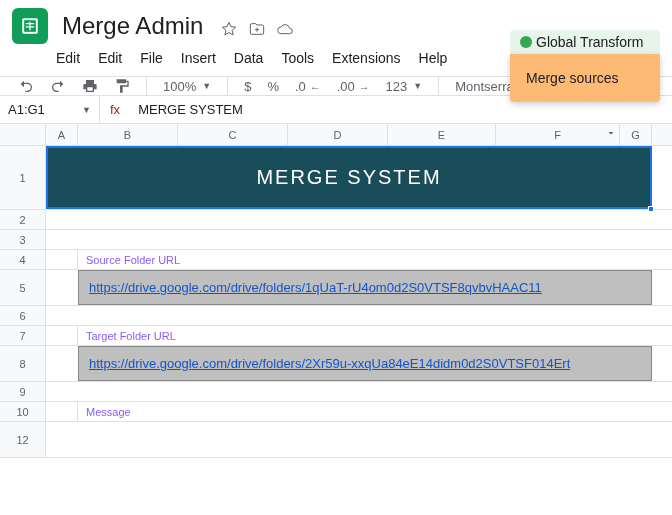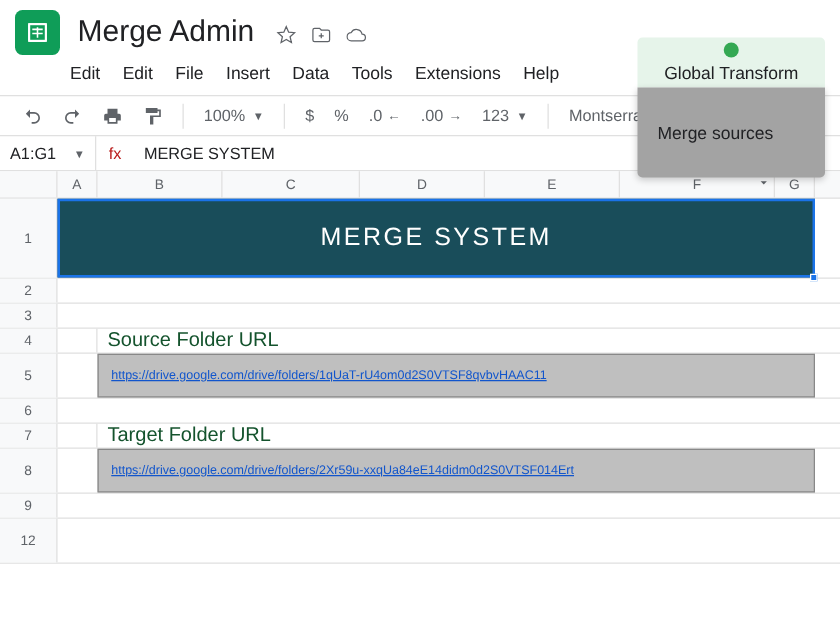--- a/index.html
+++ b/index.html
@@ -7,49 +7,49 @@
   .titlebar { display: flex; align-items: center; padding: 8px 12px 0 12px; gap: 8px; }
   .logo { width: 36px; height: 36px; background: #0f9d58; border-radius: 6px; display: flex; align-items: center; justify-content: center; }
   .logo svg { width: 20px; height: 20px; }
   .title-area { flex: 1; }
   .doc-title { font-size: 24px; color: #202124; padding: 2px 6px; display: inline-block; }
   .title-icons { display: inline-flex; gap: 12px; vertical-align: middle; margin-left: 8px; }
   .title-icons svg { width: 16px; height: 16px; fill: #5f6368; }
   .menubar { display: flex; gap: 2px; padding: 2px 0 6px 48px; font-size: 14px; color: #202124; }
   .menubar span { padding: 4px 8px; cursor: pointer; border-radius: 3px; }
   .custom-menu { position: absolute; right: 12px; top: 30px; z-index: 10; }
-  .menu-strip { display: flex; align-items: center; gap: 4px; background: #e6f4ea; border-radius: 4px 4px 0 0; padding: 4px 10px; font-size: 14px; cursor: pointer; flex-direction: column; }
+  .menu-strip { display: flex; align-items: center; gap: 4px; background: #e6f4ea; border-radius: 4px 4px 0 0; padding: 4px 10px; font-size: 14px; cursor: pointer; }
   .green-dot { width: 12px; height: 12px; border-radius: 50%; background: #34a853; }
-  .dropdown { background: #a3a3a3; box-shadow: 0 2px 6px rgba(0,0,0,0.2); border-radius: 0 0 4px 4px; padding: 20px 0; min-width: 150px; }
+  .dropdown { background: #fdba74; box-shadow: 0 2px 6px rgba(0,0,0,0.2); border-radius: 0 0 4px 4px; padding: 8px 0; min-width: 150px; }
   .dropdown-item { padding: 8px 16px; font-size: 14px; cursor: pointer; }
-  .toolbar { border-top: 1px solid #e0e0e0; border-bottom: 1px solid #e0e0e0; height: 33px; display: flex; align-items: center; padding: 0 12px; gap: 4px; color: #5f6368; font-size: 13px; }
+  .toolbar { border-top: 1px solid #e0e0e0; border-bottom: 1px solid #e0e0e0; height: 20px; display: flex; align-items: center; padding: 0 12px; gap: 4px; color: #5f6368; font-size: 13px; }
   .toolbar .sep { width: 1px; height: 20px; background: #e0e0e0; margin: 0 6px; }
   .toolbar .btn { padding: 4px 6px; display: flex; align-items: center; gap: 4px; cursor: pointer; border-radius: 2px; }
   .toolbar svg { width: 16px; height: 16px; fill: #5f6368; }
   .arrow-down { font-size: 9px; color: #5f6368; margin-left: 2px; }
   .fx-bar { display: flex; align-items: center; height: 28px; border-bottom: 1px solid #e0e0e0; font-size: 13px; }
-  .cell-ref { width: 77px; padding: 0 8px; border-right: 1px solid #e0e0e0; height: 100%; display: flex; align-items: center; }
+  .cell-ref { width: 100px; padding: 0 8px; border-right: 1px solid #e0e0e0; height: 100%; display: flex; align-items: center; }
   .fx-label { padding: 0 10px; color: #b91c1c; }
   .fx-content { padding: 0 8px; }
   .grid { position: relative; }
   .col-headers { display: flex; height: 22px; background: #f8f9fa; border-bottom: 1px solid #e0e0e0; }
   .corner { width: 46px; border-right: 1px solid #e0e0e0; }
   .col-h { border-right: 1px solid #e0e0e0; display: flex; align-items: center; justify-content: center; color: #5f6368; font-size: 11px; position: relative; }
   .col-A { width: 32px; } .col-B { width: 100px; } .col-C { width: 110px; } .col-D { width: 100px; } .col-E { width: 108px; } .col-F { width: 124px; } .col-G { width: 32px; }
   .filter-ic { position: absolute; right: 2px; top: 3px; }
   .row { display: flex; border-bottom: 1px solid #e0e0e0; }
   .row-h { width: 46px; border-right: 1px solid #e0e0e0; display: flex; align-items: center; justify-content: center; color: #5f6368; font-size: 11px; background: #f8f9fa; }
   .cells { display: flex; position: relative; }
   .cell { border-right: 1px solid #e0e0e0; padding: 2px 4px; display: flex; align-items: center; font-size: 12px; }
   .r-short { height: 20px; } .r-tall { height: 64px; } .r-med { height: 36px; }
   .merge-banner { position: absolute; left: 0; top: 0; right: 20px; bottom: 0; background: #194d5a; color: #fff; display: flex; align-items: center; justify-content: center; font-size: 20px; letter-spacing: 2px; border: 2px solid #1a73e8; }
   .sel-handle { position: absolute; right: 18px; bottom: -3px; width: 6px; height: 6px; background: #1a73e8; border: 1px solid #fff; }
-  .label-text { color: #14532d; font-size: 16px; padding-left: 8px; }
+  .label-text { color: #8b5cf6; font-size: 11px; padding-left: 8px; }
   .url-box { position: absolute; left: 32px; top: 0; right: 20px; bottom: 0; background: #bfbfbf; display: flex; align-items: center; padding: 0 10px; border: 1px solid #888; }
-  .url-box a { color: #1155cc; text-decoration: underline; font-size: 10px; }
+  .url-box a { color: #1155cc; text-decoration: underline; font-size: 13px; }
   .msg-box { position: absolute; left: 32px; top: 0; right: 20px; bottom: 0; background: #93c47d; display: flex; align-items: center; padding: 0 10px; border: 1px solid #6aa84f; font-size: 13px; }
 </style>
 </head>
 <body>
 
 <div class="titlebar">
   <div class="logo">
     <svg viewBox="0 0 24 24">
         <rect x="3" y="3" width="18" height="18" rx="2" fill="#fff"></rect>
         <rect x="3" y="3" width="18" height="18" rx="2" fill="none" stroke="#fff" stroke-width="0"></rect>
@@ -220,17 +220,24 @@
       <div class="cells" style="flex:1;position:relative">
         <div class="url-box">
           <a>https://drive.google.com/drive/folders/2Xr59u-xxqUa84eE14didm0d2S0VTSF014Ert</a>
         </div>
       </div>
     </div>
   <div class="row r-short">
       <div class="row-h">9</div>
       <div class="cells" style="flex:1"></div>
     </div>
+  <div class="row r-short">
+      <div class="row-h">10</div>
+      <div class="cells" style="flex:1">
+        <div class="cell col-A"></div>
+        <div class="cell label-text" style="flex:1;border:none">Message</div>
+      </div>
+    </div>
   <div class="row r-med">
       <div class="row-h">12</div>
       <div class="cells" style="flex:1"></div>
     </div>
 </div>
 
 </body></html>

